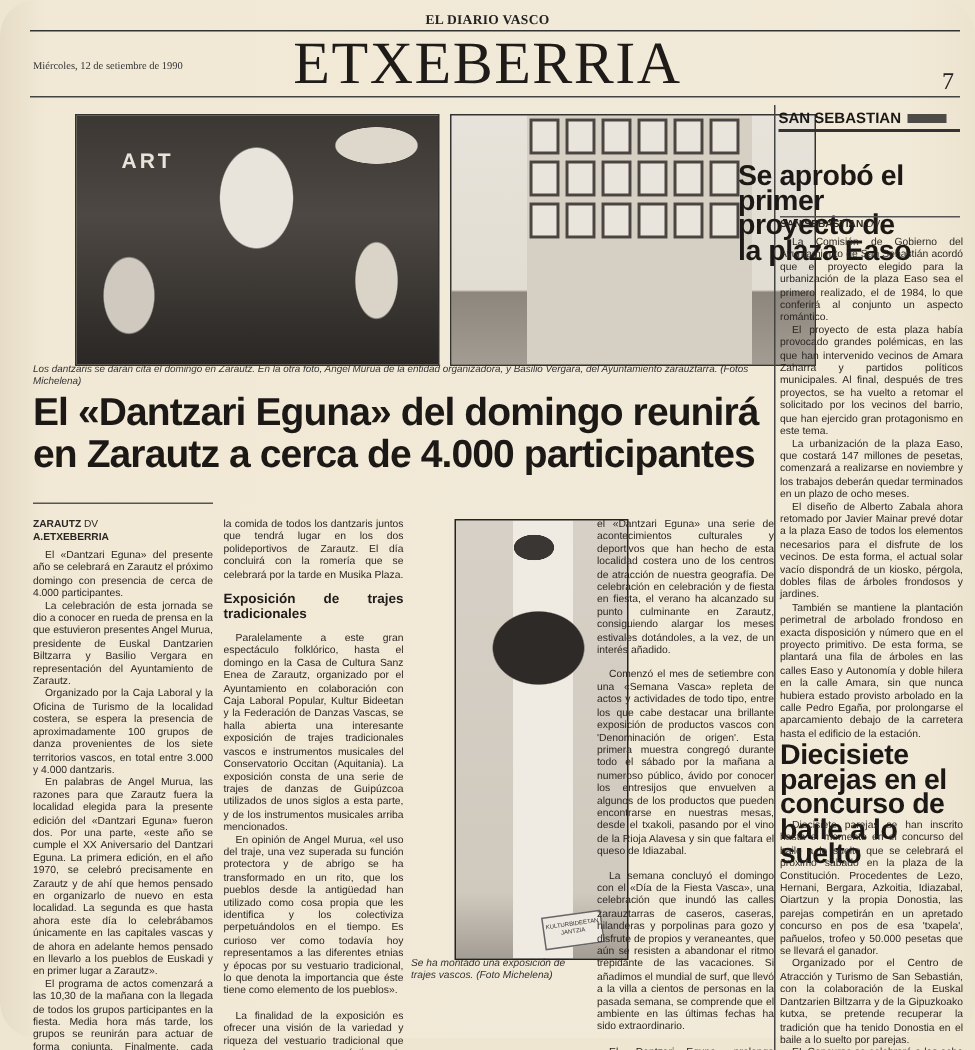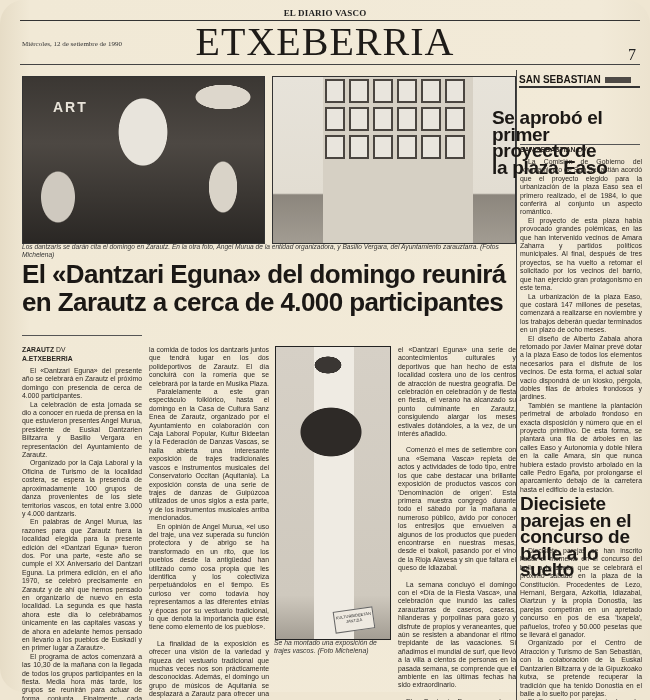--- a/index.html
+++ b/index.html
@@ -4,21 +4,21 @@
 <style>
   html,body{margin:0;padding:0;}
   body{width:650px;height:700px;overflow:hidden;background:#efe6d2;position:relative;font-family:"Liberation Sans",sans-serif;color:#2a2520;}
   .page{position:absolute;left:0;top:0;width:650px;height:692px;background:linear-gradient(90deg,#e6dcc6 0px,#f1e9d6 30px,#f2ead8 600px,#ece3cf 650px);border-radius:24px;}
   .masthead-small{position:absolute;left:0;width:650px;top:8px;text-align:center;font-family:"Liberation Serif",serif;font-weight:bold;font-size:9px;letter-spacing:0.2px;color:#222;}
   .rule-top{position:absolute;left:20px;right:10px;top:20px;border-top:1px solid #333;}
   .section-title{position:absolute;left:0;width:650px;top:20px;text-align:center;font-family:"Liberation Serif",serif;font-size:40px;line-height:44px;letter-spacing:1px;color:#1e1b18;}
   .date{position:absolute;left:22px;top:40px;font-family:Liberation Serif, serif;font-size:7px;color:#333;}
   .pagenum{position:absolute;right:14px;top:46px;font-family:"Liberation Serif",serif;font-size:16px;color:#222;}
   .rule-head{position:absolute;left:20px;right:10px;top:64px;border-top:1px solid #444;}
-  .photo{position:absolute;border:1px solid #333;overflow:hidden;}
+  .photo{position:absolute;border:1px solid #333;overflow:hidden;margin-left:28px;}
   .photo1{left:22px;top:76px;width:241px;height:166px;background:
     radial-gradient(ellipse 40px 55px at 120px 55px,#e8e4dc 60%,transparent 62%),
     radial-gradient(ellipse 45px 20px at 200px 20px,#ddd7cc 60%,transparent 62%),
     radial-gradient(ellipse 30px 45px at 35px 120px,#cfc9bf 55%,transparent 58%),
     radial-gradient(ellipse 25px 45px at 200px 110px,#d9d3c8 55%,transparent 58%),
     linear-gradient(180deg,#3b3733 0%,#4d4843 40%,#2a2724 100%);}
   .photo2{left:272px;top:76px;width:242px;height:166px;background:
     linear-gradient(90deg,transparent 0,transparent 50px,#d6d0c4 50px,#d6d0c4 200px,transparent 200px),
     radial-gradient(ellipse 30px 50px at 70px 120px,#3a3632 60%,transparent 62%),
     radial-gradient(ellipse 30px 50px at 160px 130px,#2f2c29 60%,transparent 62%),
@@ -108,20 +108,21 @@
     </div>
     <p>El «Dantzari Eguna» del presente año se celebrará en Zarautz el próximo domingo con presencia de cerca de 4.000 participantes.</p>
     <p>La celebración de esta jornada se dio a conocer en rueda de prensa en la que estuvieron presentes Angel Murua, presidente de Euskal Dantzarien Biltzarra y Basilio Vergara en representación del Ayuntamiento de Zarautz.</p>
     <p>Organizado por la Caja Laboral y la Oficina de Turismo de la localidad costera, se espera la presencia de aproximadamente 100 grupos de danza provenientes de los siete territorios vascos, en total entre 3.000 y 4.000 dantzaris.</p>
     <p>En palabras de Angel Murua, las razones para que Zarautz fuera la localidad elegida para la presente edición del «Dantzari Eguna» fueron dos. Por una parte, «este año se cumple el XX Aniversario del Dantzari Eguna. La primera edición, en el año 1970, se celebró precisamente en Zarautz y de ahí que hemos pensado en organizarlo de nuevo en esta localidad. La segunda es que hasta ahora este día lo celebrábamos únicamente en las capitales vascas y de ahora en adelante hemos pensado en llevarlo a los pueblos de Euskadi y en primer lugar a Zarautz».</p>
     <p>El programa de actos comenzará a las 10,30 de la mañana con la llegada de todos los grupos participantes en la fiesta. Media hora más tarde, los grupos se reunirán para actuar de forma conjunta. Finalmente, cada grupo por separado bailará en distintos escenarios dispuestos para ello. Una de las novedades será</p>
   </div>
 
   <div class="col c2">
     <p style="text-indent:0">la comida de todos los dantzaris juntos que tendrá lugar en los dos polideportivos de Zarautz. El día concluirá con la romería que se celebrará por la tarde en Musika Plaza.</p>
+    <div class="subtitle">Exposición de trajes tradicionales</div>
     <p>Paralelamente a este gran espectáculo folklórico, hasta el domingo en la Casa de Cultura Sanz Enea de Zarautz, organizado por el Ayuntamiento en colaboración con Caja Laboral Popular, Kultur Bideetan y la Federación de Danzas Vascas, se halla abierta una interesante exposición de trajes tradicionales vascos e instrumentos musicales del Conservatorio Occitan (Aquitania). La exposición consta de una serie de trajes de danzas de Guipúzcoa utilizados de unos siglos a esta parte, y de los instrumentos musicales arriba mencionados.</p>
     <p>En opinión de Angel Murua, «el uso del traje, una vez superada su función protectora y de abrigo se ha transformado en un rito, que los pueblos desde la antigüedad han utilizado como cosa propia que les identifica y los colectiviza perpetuándolos en el tiempo. Es curioso ver como todavía hoy representamos a las diferentes etnias y épocas por su vestuario tradicional, lo que denota la importancia que éste tiene como elemento de los pueblos».</p>
     <div class="gap"></div>
     <p>La finalidad de la exposición es ofrecer una visión de la variedad y riqueza del vestuario tradicional que muchas veces nos son prácticamente desconocidas. Además, el domingo un grupo de músicos de Aquitania se desplazará a Zarautz para ofrecer una exhibición de la forma en</p>
   </div>
 
   <div class="photo photo3">
     <div class="tag">KULTURBIDEETAN JANTZIA</div>
   </div>
   <div class="caption-mid">Se ha montado una exposición de trajes vascos. (Foto Michelena)</div>

